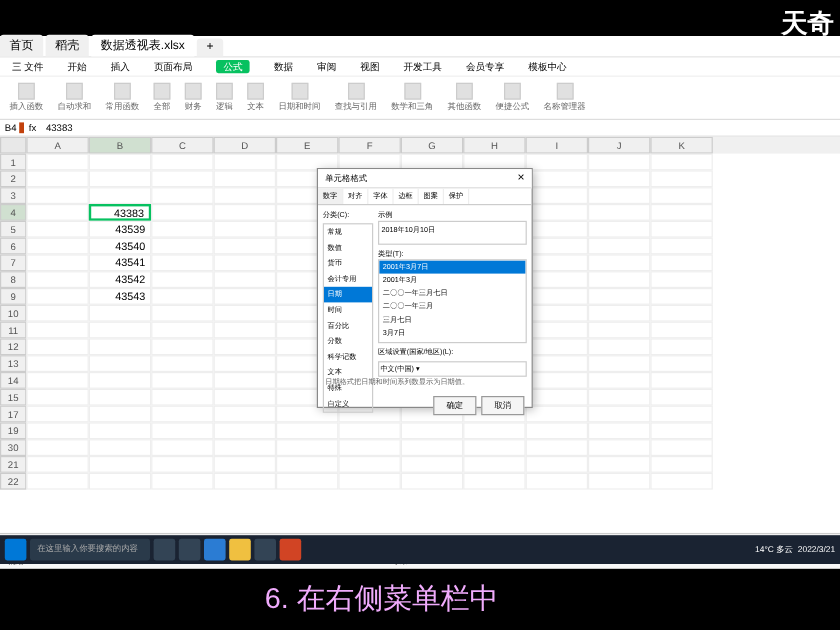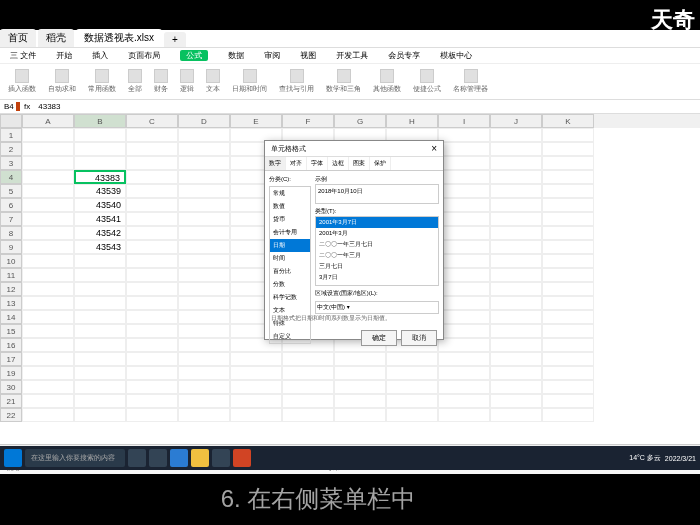--- a/index.html
+++ b/index.html
@@ -48,21 +48,21 @@
 .dlg-buttons{display:flex;justify-content:flex-end;gap:4px;padding:4px 6px}
 .dlg-btn{padding:2px 10px;border:1px solid #999;background:#f5f5f5;font-size:7px}
 .sheet-tabs{height:16px;background:#f0f0f0;display:flex;align-items:center;font-size:7px;padding:0 4px;gap:2px;border-top:1px solid #ccc}
 .sheet-tab{padding:1px 5px;background:#e0e0e0;border:1px solid #ccc}
 .sheet-tab.active{background:#fff;color:#07c160}
 .statusbar{height:14px;background:#f8f8f8;display:flex;align-items:center;justify-content:space-between;font-size:7px;padding:0 6px;color:#666;border-top:1px solid #ddd}
 .taskbar{position:absolute;bottom:55px;left:0;width:700px;height:24px;background:#1a2332;display:flex;align-items:center;padding:0 4px;gap:3px}
 .tb-icon{width:18px;height:18px;background:#345;border-radius:2px}
 .tb-search{flex:0 0 100px;height:18px;background:#2a3a4a;border-radius:2px;font-size:7px;color:#aaa;line-height:18px;padding:0 6px}
 .tb-right{margin-left:auto;display:flex;gap:4px;color:#fff;font-size:7px;align-items:center}
-.caption{position:absolute;bottom:10px;left:0;width:636px;text-align:center;color:#a3a3a3;font-size:24px;font-weight:500}
+.caption{position:absolute;bottom:10px;left:0;width:636px;text-align:center;color:#f0abfc;font-size:24px;font-weight:500}
 </style>
 </head>
 <body>
 
 <div class="watermark">天奇</div>
 
 <div class="screen">
 
   <div class="titlebar">
     <div class="tab">首页</div>
@@ -366,34 +366,20 @@
           <div class="cell"></div>
           <div class="cell"></div>
           <div class="cell"></div>
           <div class="cell"></div>
           <div class="cell"></div>
           <div class="cell"></div>
           <div class="cell"></div>
           <div class="cell"></div>
         </div>
         <div class="row">
-          <div class="row-h">16</div>
-          <div class="cell"></div>
-          <div class="cell"></div>
-          <div class="cell"></div>
-          <div class="cell"></div>
-          <div class="cell"></div>
-          <div class="cell"></div>
-          <div class="cell"></div>
-          <div class="cell"></div>
-          <div class="cell"></div>
-          <div class="cell"></div>
-          <div class="cell"></div>
-        </div>
-        <div class="row">
           <div class="row-h">17</div>
           <div class="cell"></div>
           <div class="cell"></div>
           <div class="cell"></div>
           <div class="cell"></div>
           <div class="cell"></div>
           <div class="cell"></div>
           <div class="cell"></div>
           <div class="cell"></div>
           <div class="cell"></div>

